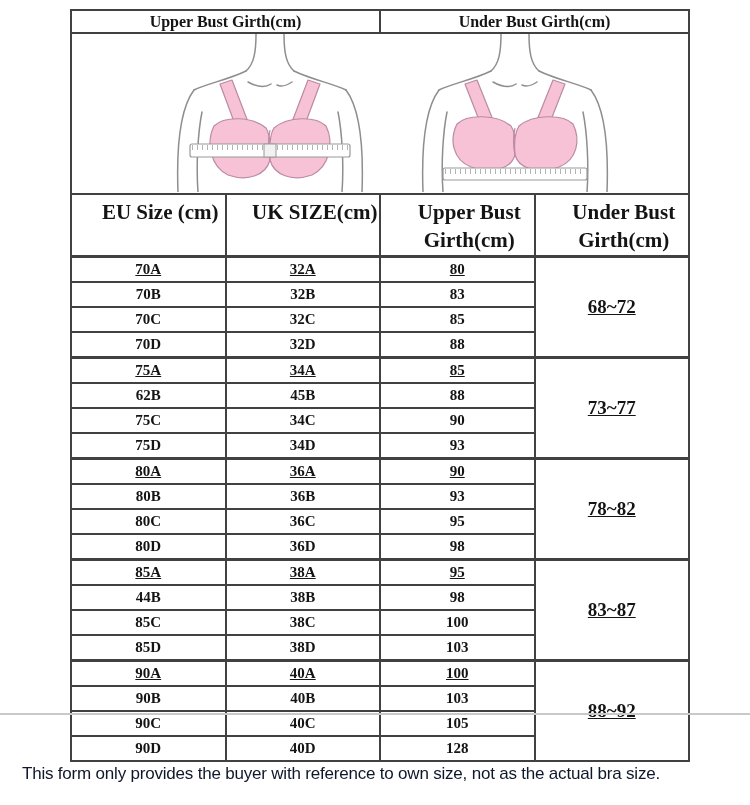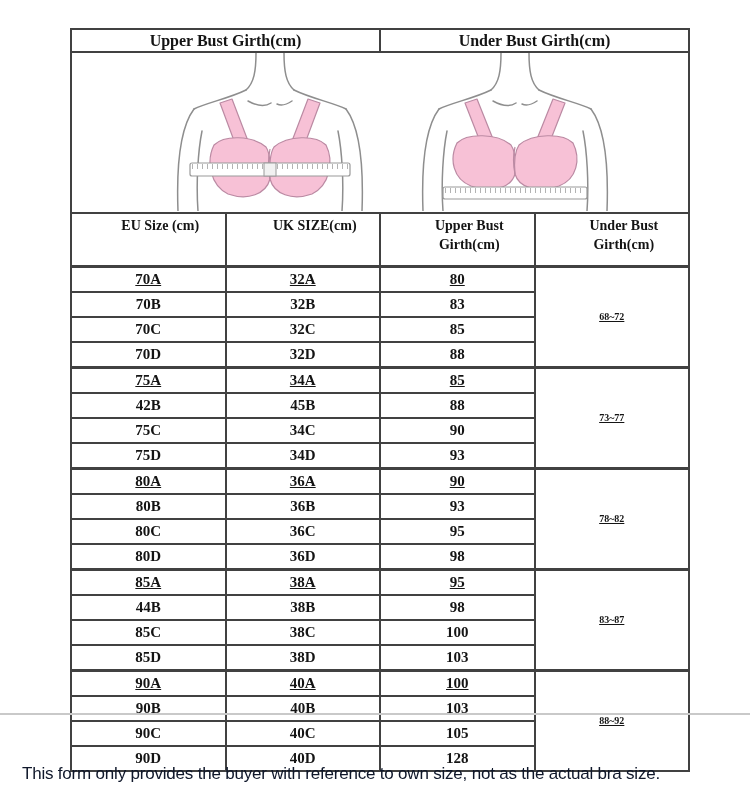--- a/index.html
+++ b/index.html
@@ -6,44 +6,44 @@
   body{
     width:750px;height:805px;
     background:#fdfdfd;
     font-family:"Liberation Serif", serif;
     position:relative;
     overflow:hidden;
   }
   .page{position:absolute;inset:0;background:#ffffff;}
 
   table.size-table{
-    position:absolute;left:70px;top:28px;width:620px;
+    position:absolute;left:70px;top:9px;width:620px;
     border-collapse:collapse;table-layout:fixed;
     background:#ffffff;
   }
   .size-table th,.size-table td{
     border:2px solid #414141;
     text-align:center;vertical-align:middle;
     font-weight:bold;color:#141414;
     padding:0;
   }
   tr.top-header th{height:21px;font-size:16px;line-height:1;}
   td.figure-cell{height:159px;padding:0;}
   .figure-wrap{
     display:flex;align-items:flex-start;justify-content:flex-start;
     gap:25px;padding-left:88px;height:159px;overflow:hidden;
   }
   .figure-wrap svg{display:block;}
   tr.col-header th{
     height:48px;vertical-align:top;
-    font-size:14px;line-height:1.35;padding-top:3px;padding-left:24px;
+    font-size:21px;line-height:1.35;padding-top:3px;padding-left:24px;
   }
   tbody td{height:23px;font-size:15px;line-height:1;}
   tbody tr.group-start td{border-top:3px solid #414141;text-decoration:underline;}
-  td.under-cell{font-size:10px;}
+  td.under-cell{font-size:19px;}
 
   .bottom-divider{
     position:absolute;left:0;top:713px;width:750px;height:2px;
     background:#c9c9c9;
   }
   .footer{
     position:absolute;left:22px;top:764px;width:720px;
     font-family:"Liberation Sans", sans-serif;
     color:#0f172a;
   }
@@ -161,21 +161,21 @@
           <td>32D</td>
           <td>88</td>
         </tr>
         <tr class="group-start">
           <td>75A</td>
           <td>34A</td>
           <td>85</td>
           <td rowspan="4" class="under-cell">73~77</td>
         </tr>
         <tr>
-          <td>42B</td>
+          <td>62B</td>
           <td>45B</td>
           <td>88</td>
         </tr>
         <tr>
           <td>75C</td>
           <td>34C</td>
           <td>90</td>
         </tr>
         <tr>
           <td>75D</td>

